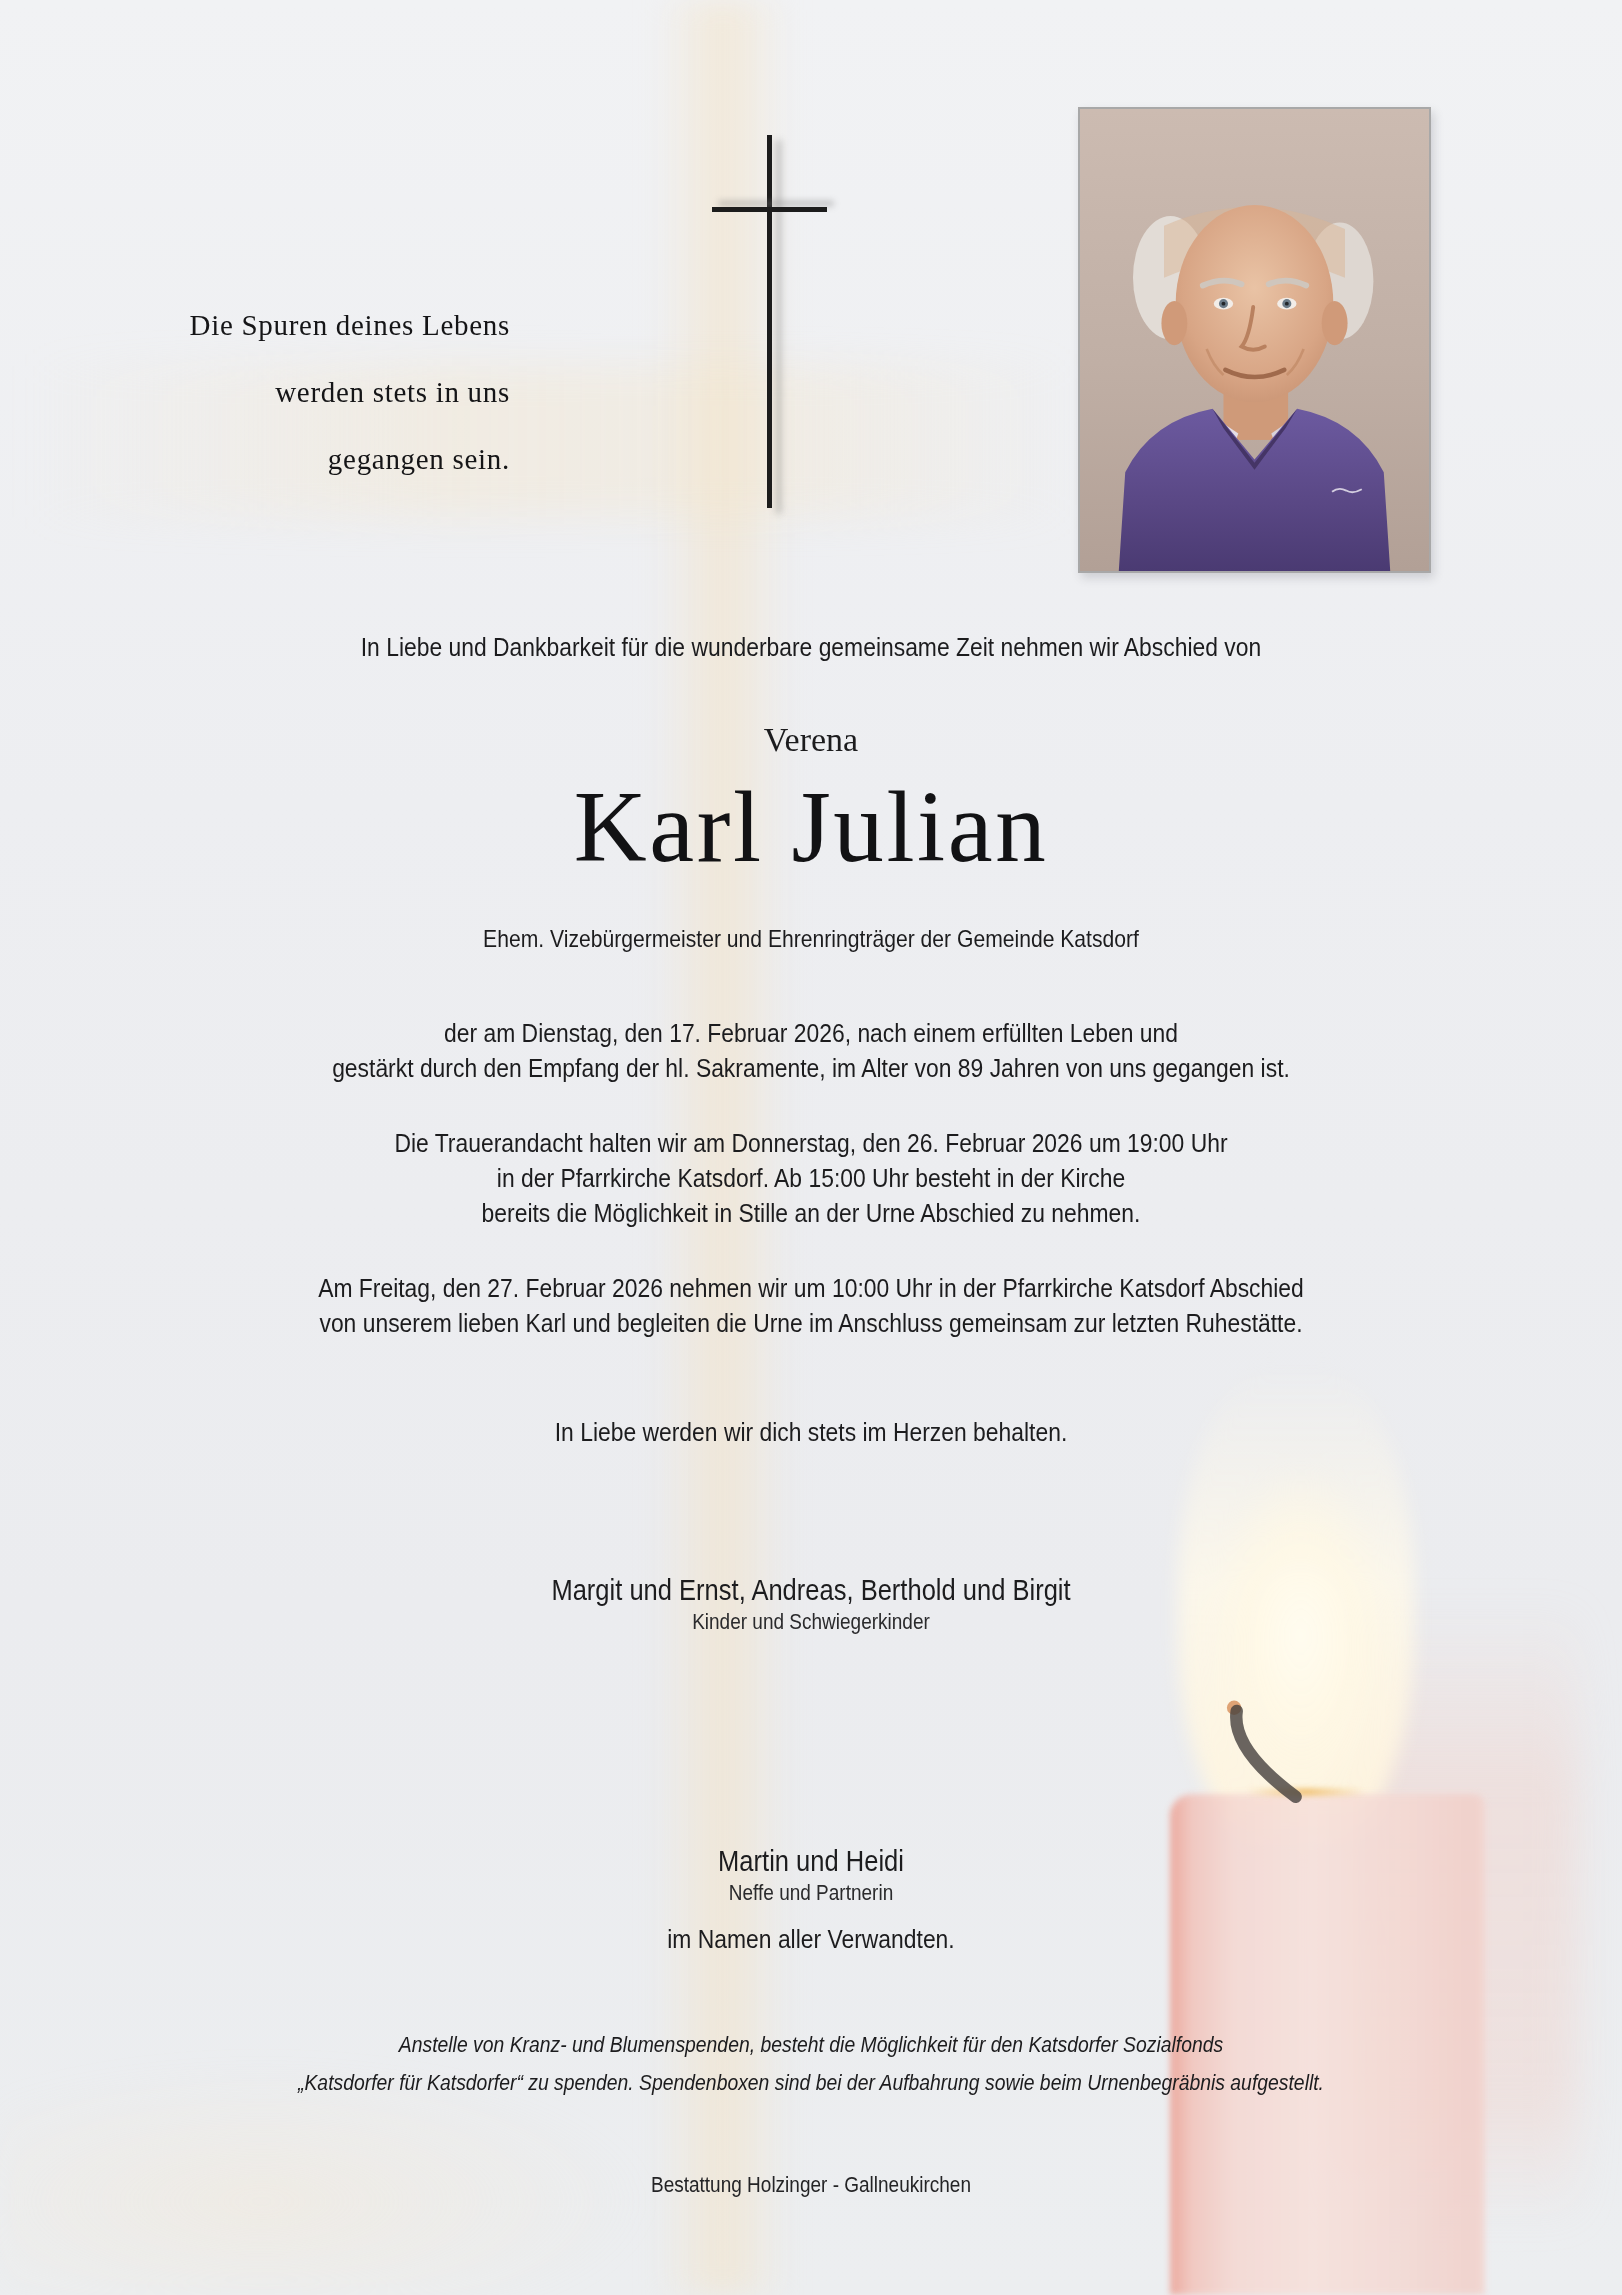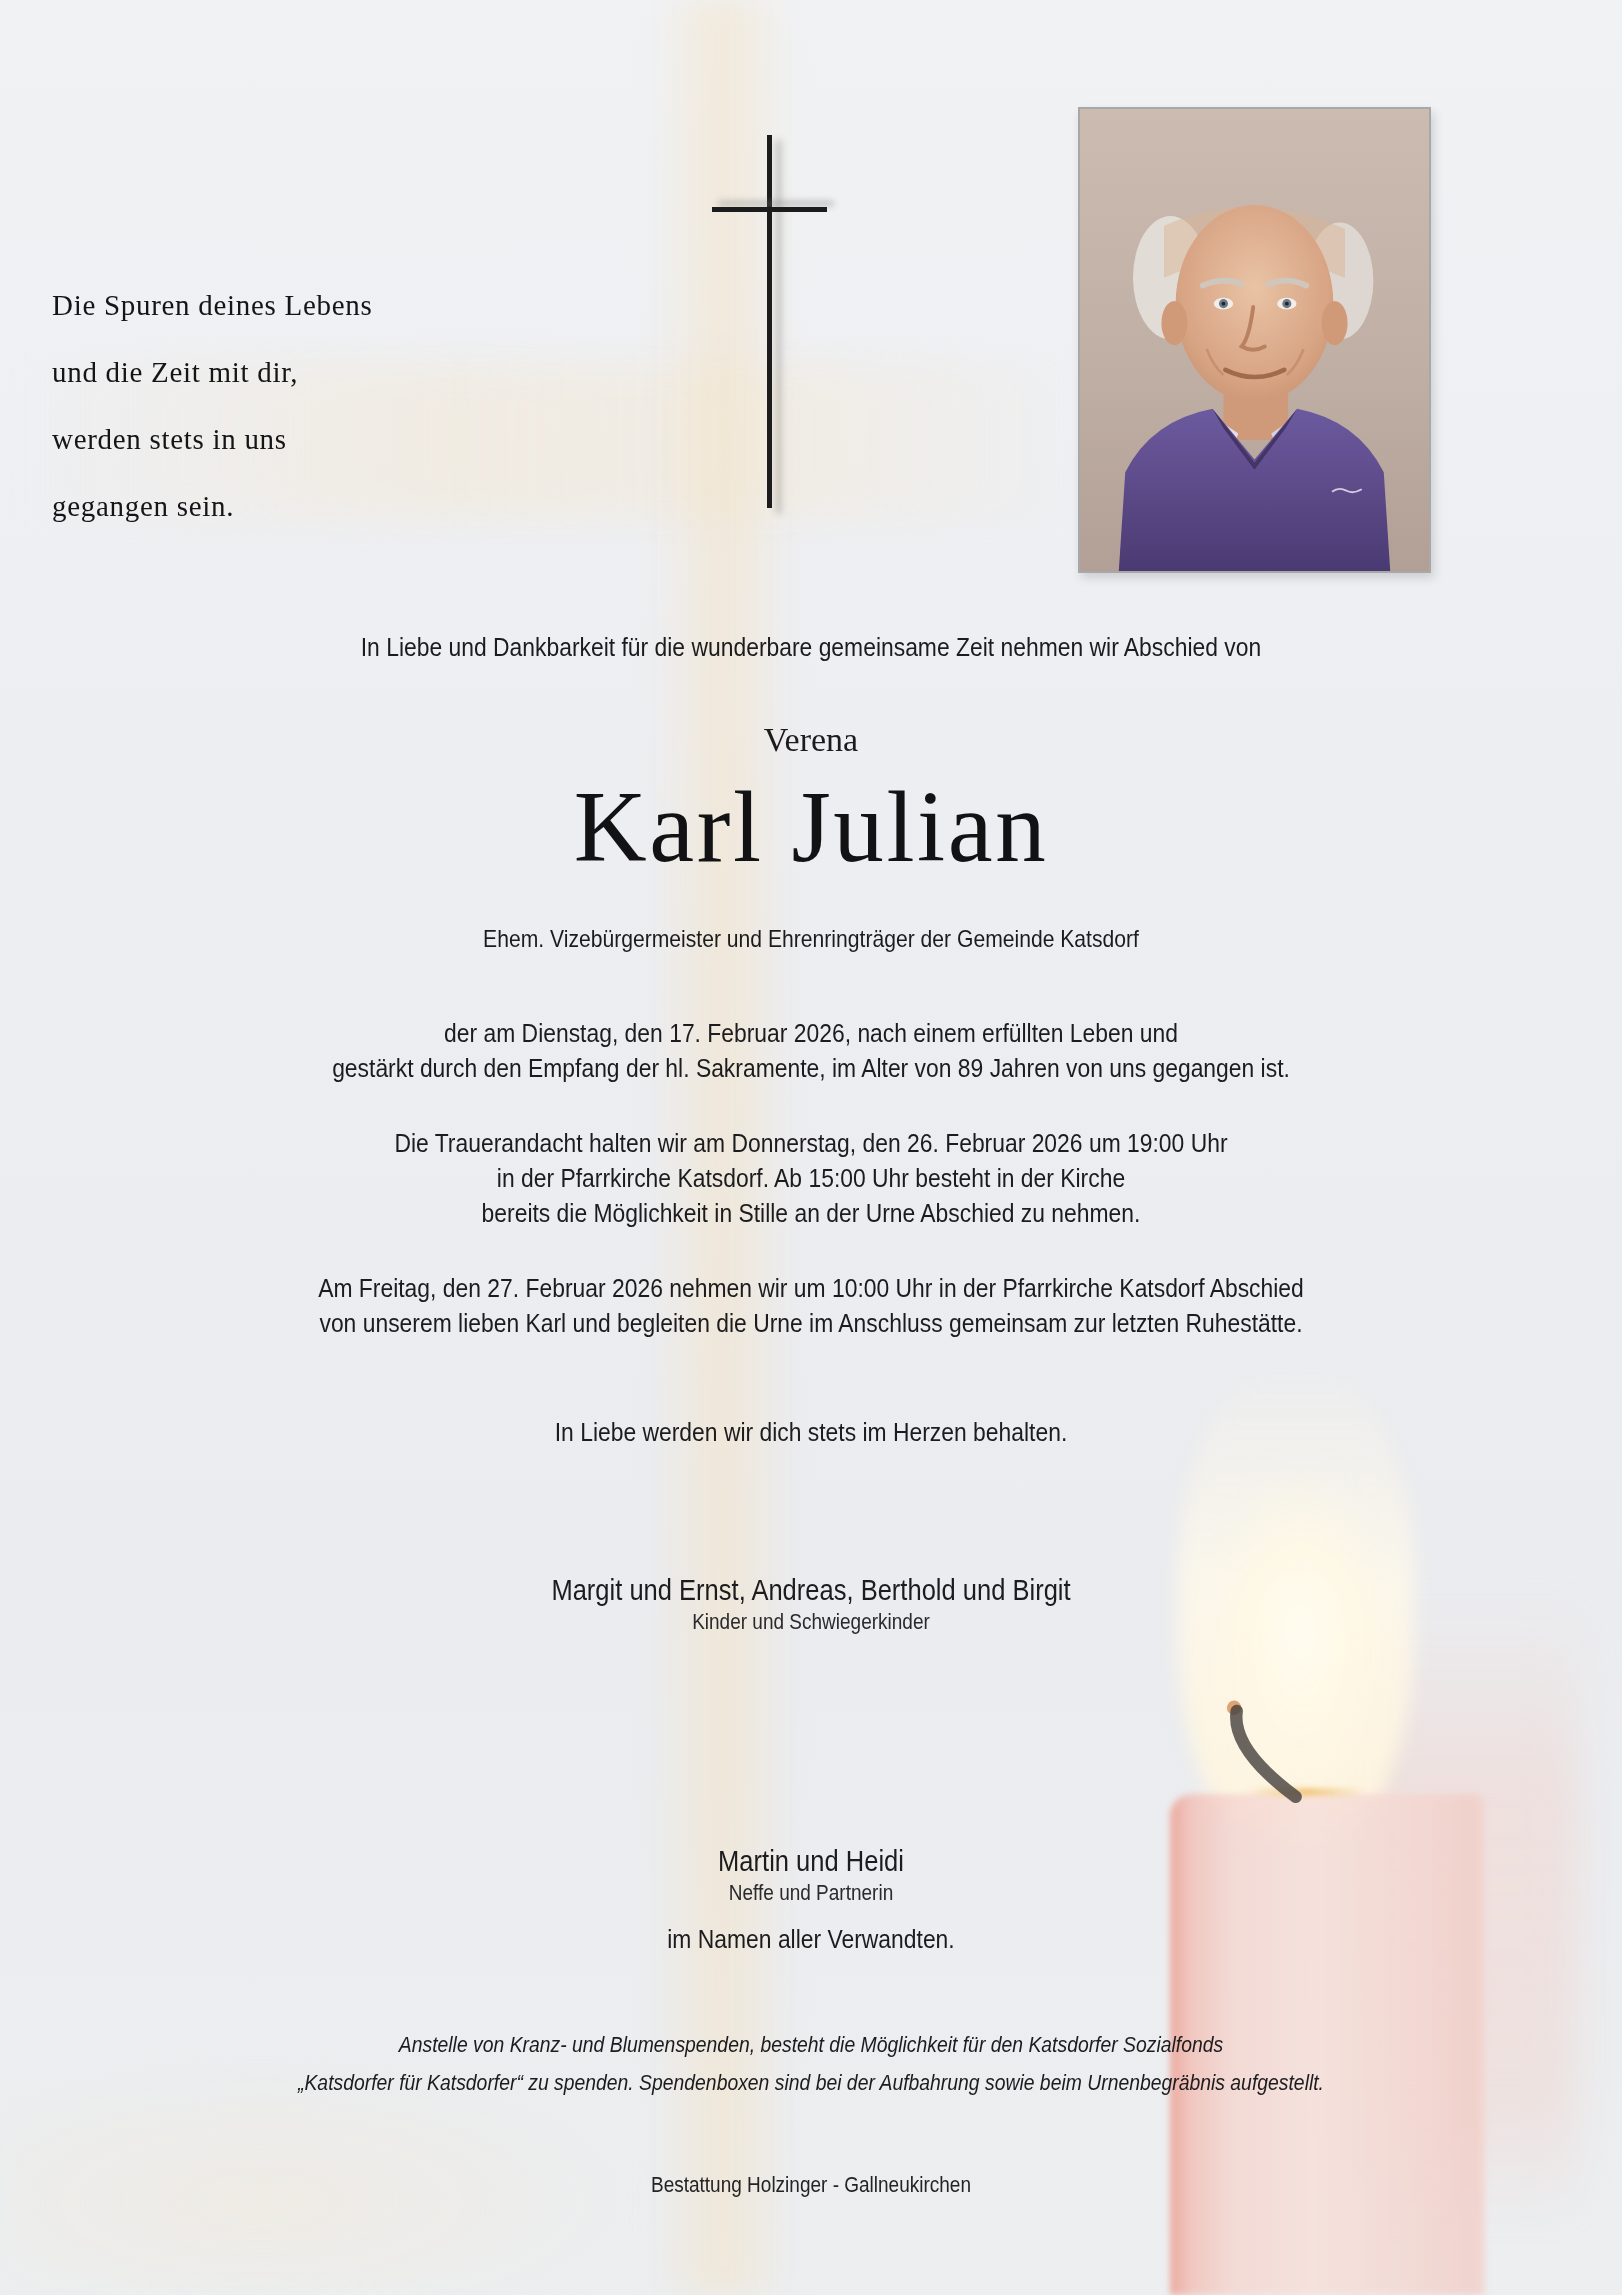--- a/index.html
+++ b/index.html
@@ -72,21 +72,21 @@
     border:2.6px solid #a8a8a8;box-sizing:border-box;
     box-shadow:3.3px 4.6px 9.2px rgba(60,60,70,.18);
     background:#c3b2a8;
   }
   .photo svg{display:block;width:100%;height:100%;}
   
   .block{position:absolute;left:0;right:0;text-align:center;}
   .cn{transform:scaleX(.88);transform-origin:50% 50%;}
   .hand{font-family:cursive;}
   .quote{
-    position:absolute;left:52px;top:272px;width:458px;text-align:left;
+    position:absolute;left:52px;top:292px;width:458px;text-align:right;
     font-family:cursive;font-size:29px;line-height:67px;letter-spacing:0.7px;color:#151517;
   }
   .intro{top:632px;font-size:26px;}
   .salutation{top:721px;font-size:34px;}
   .bigname{top:771px;font-size:101px;line-height:113px;letter-spacing:2.6px;color:#121214;}
   .subtitle{top:925px;font-size:24px;}
   .para{font-size:26px;line-height:35px;}
   .p1{top:1016px;}
   .p2{top:1126px;}
   .p3{top:1271px;}
@@ -109,21 +109,20 @@
   <div class="bg candle-glow"></div>
   <div class="bg candle-body"></div>
   <div class="bg candle-rim"></div>
   <svg class="bg wick" viewBox="0 0 220 220">
     <circle cx="46" cy="50" r="11" fill="#d4874f" opacity="0.75"></circle>
     <path d="M 50 55 C 44 95, 78 140, 140 186" fill="none" stroke="#45403d" stroke-width="19" stroke-linecap="round" opacity="0.8"></path>
   </svg>
 
   <div class="quote">
     <div>Die Spuren deines Lebens</div>
-    <div>und die Zeit mit dir,</div>
     <div>werden stets in uns</div>
     <div>gegangen sein.</div>
   </div>
 
   <div class="cross-v"></div>
   <div class="cross-h"></div>
 
   <div class="photo">
     <svg viewBox="0 0 540 712" preserveAspectRatio="none">
       <defs>

